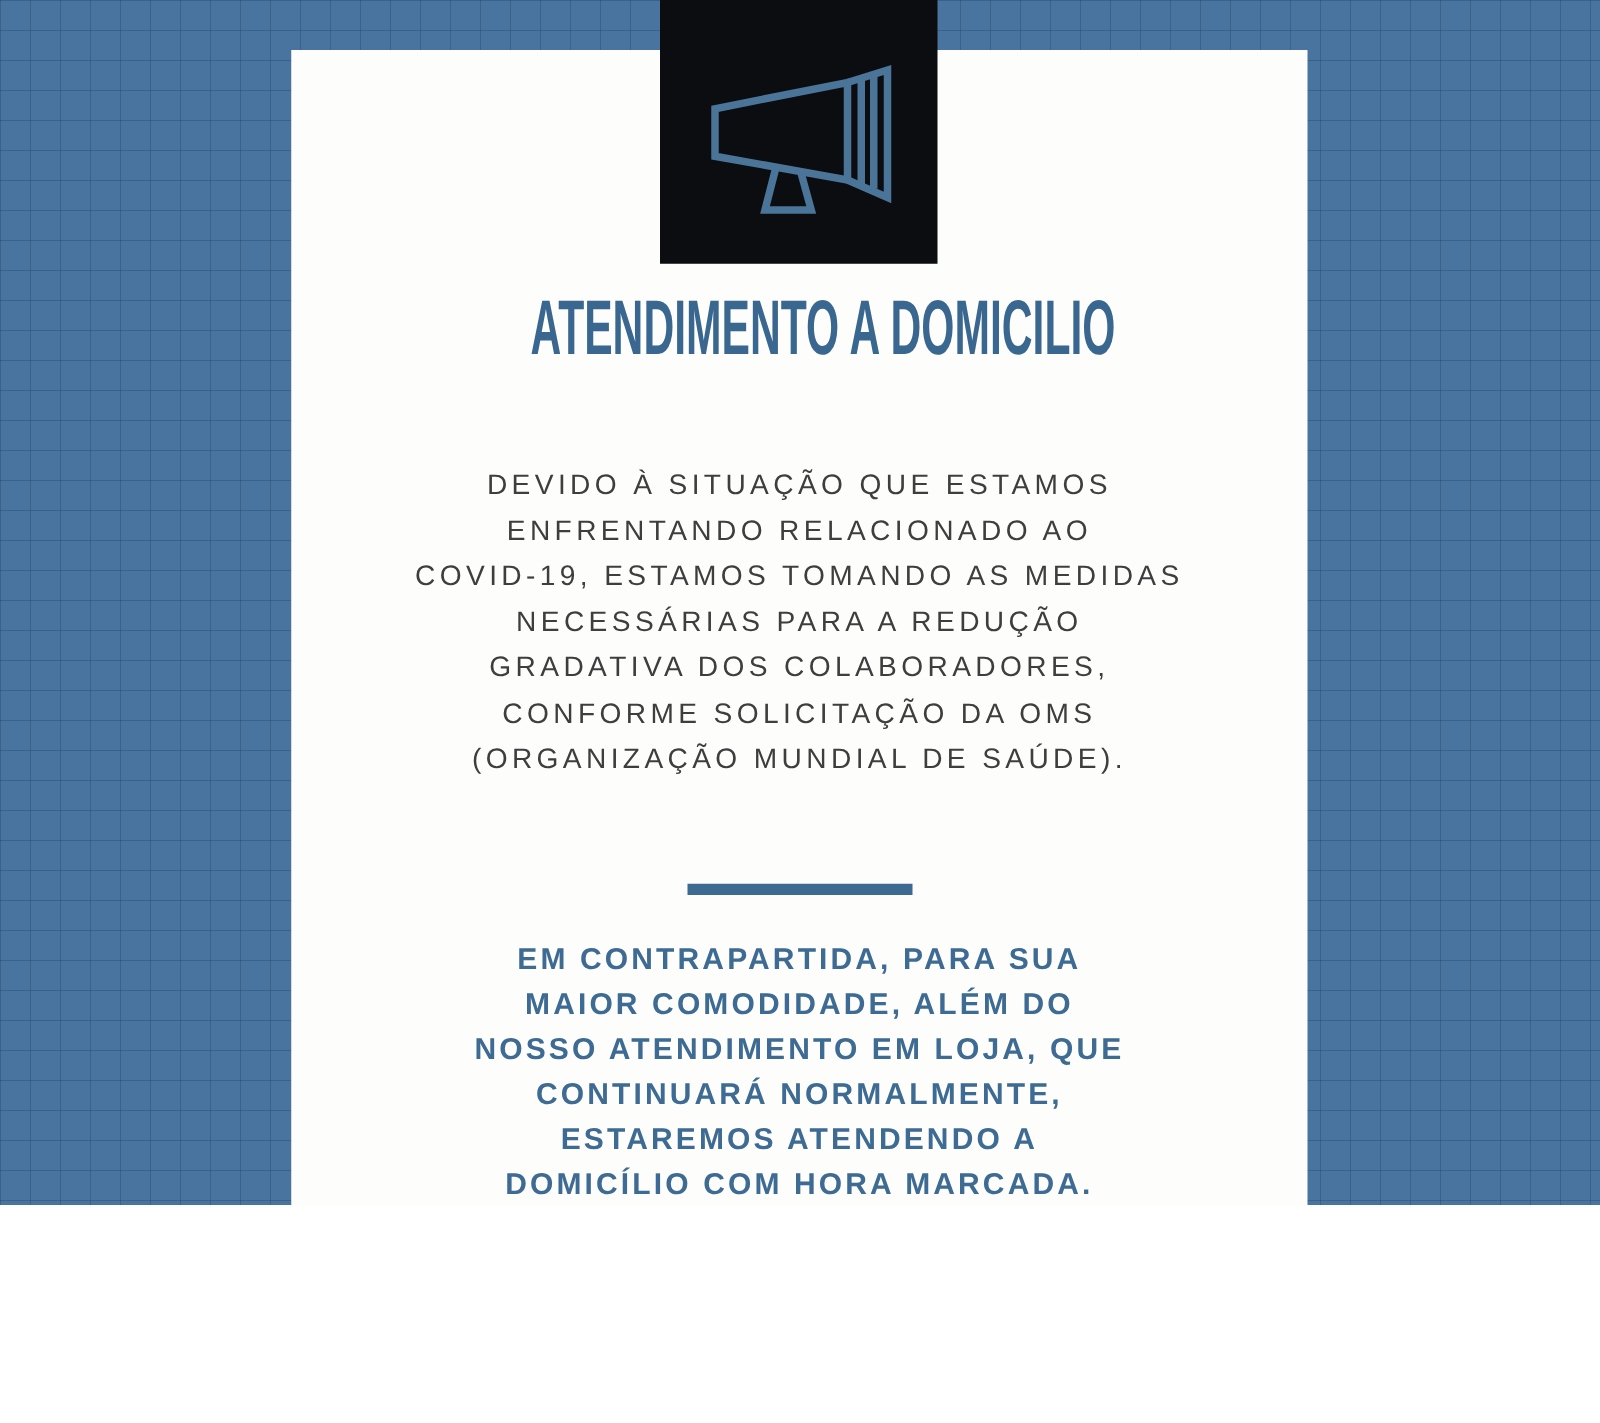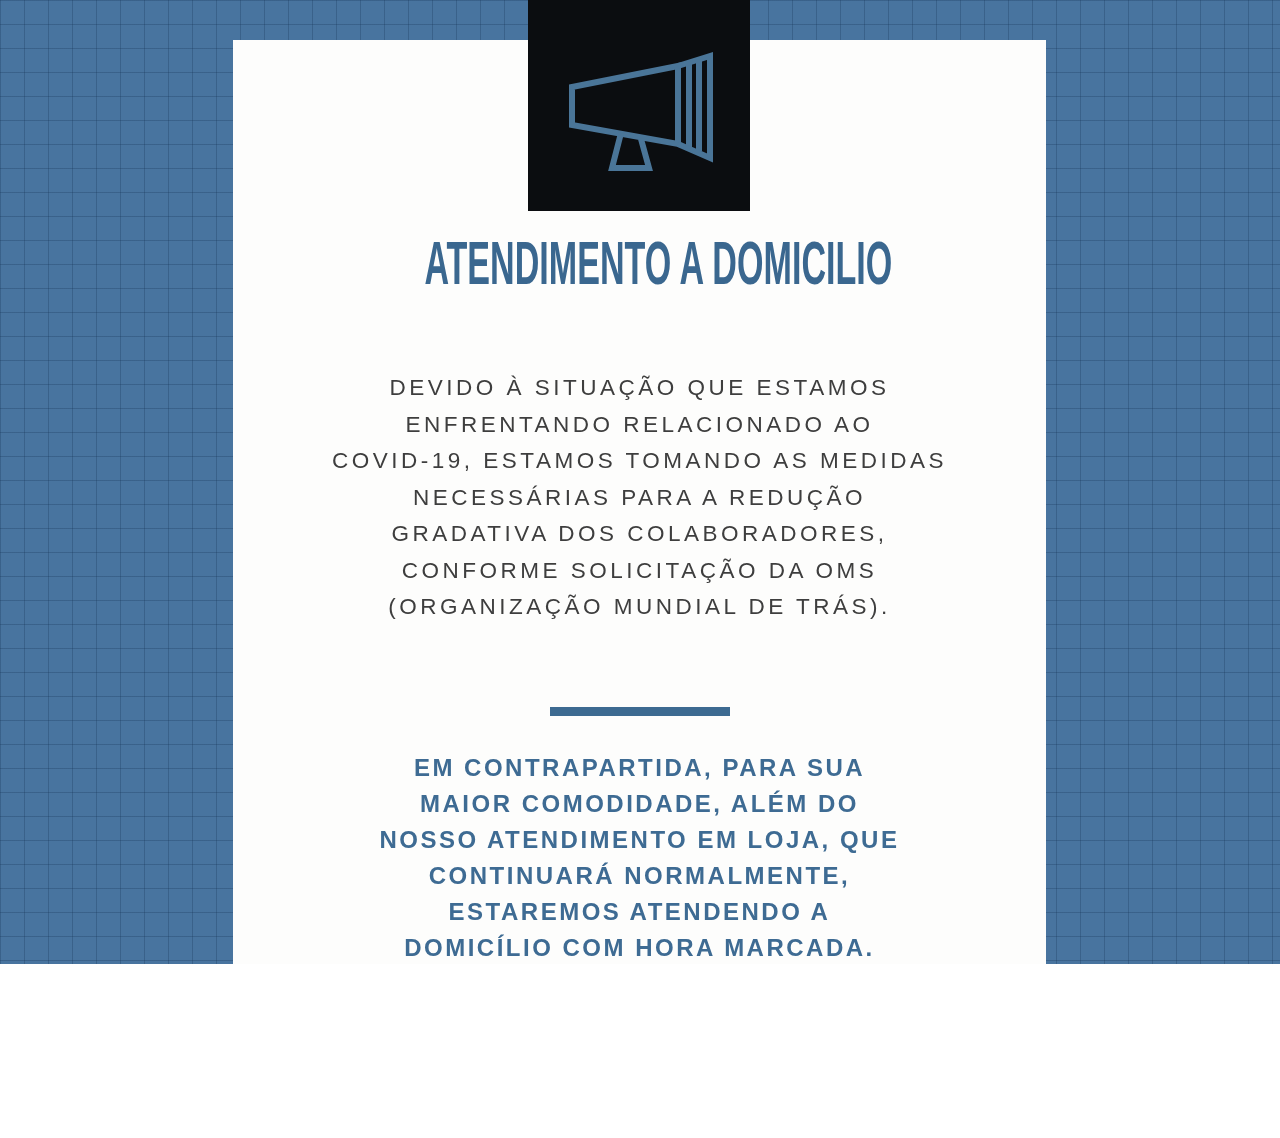--- a/index.html
+++ b/index.html
@@ -106,21 +106,21 @@
     <div class="title-wrap">
       <span class="title-text">ATENDIMENTO A DOMICILIO</span>
     </div>
 
     <div class="intro">DEVIDO À SITUAÇÃO QUE ESTAMOS
 ENFRENTANDO RELACIONADO AO
 COVID-19, ESTAMOS TOMANDO AS MEDIDAS
 NECESSÁRIAS PARA A REDUÇÃO
 GRADATIVA DOS COLABORADORES,
 CONFORME SOLICITAÇÃO DA OMS
-(ORGANIZAÇÃO MUNDIAL DE TRÁS).</div>
+(ORGANIZAÇÃO MUNDIAL DE SAÚDE).</div>
 
     <div class="divider"></div>
 
     <div class="offer">EM CONTRAPARTIDA, PARA SUA
 MAIOR COMODIDADE, ALÉM DO
 NOSSO ATENDIMENTO EM LOJA, QUE
 CONTINUARÁ NORMALMENTE,
 ESTAREMOS ATENDENDO A
 DOMICÍLIO COM HORA MARCADA.
 OU SISTEMA LEVA E TRÁS.

